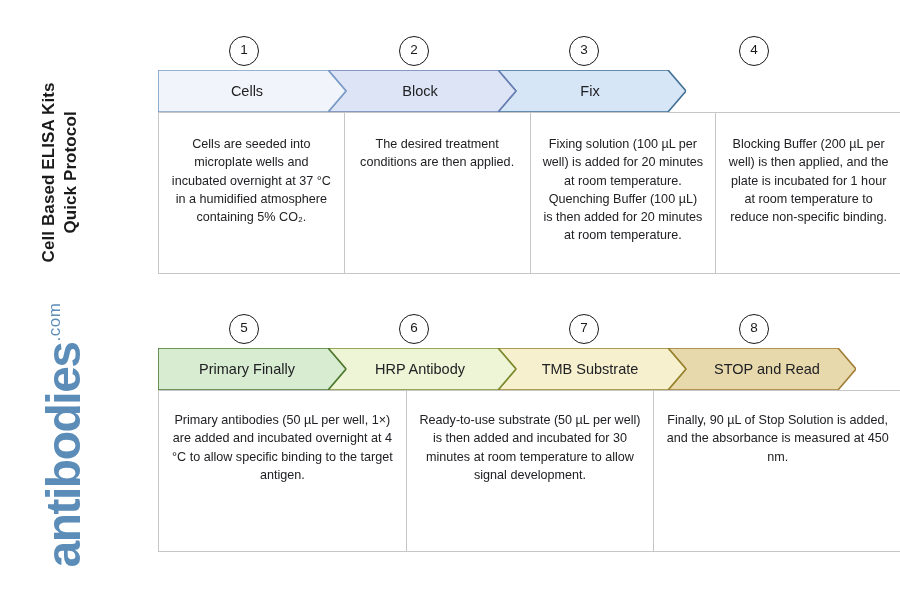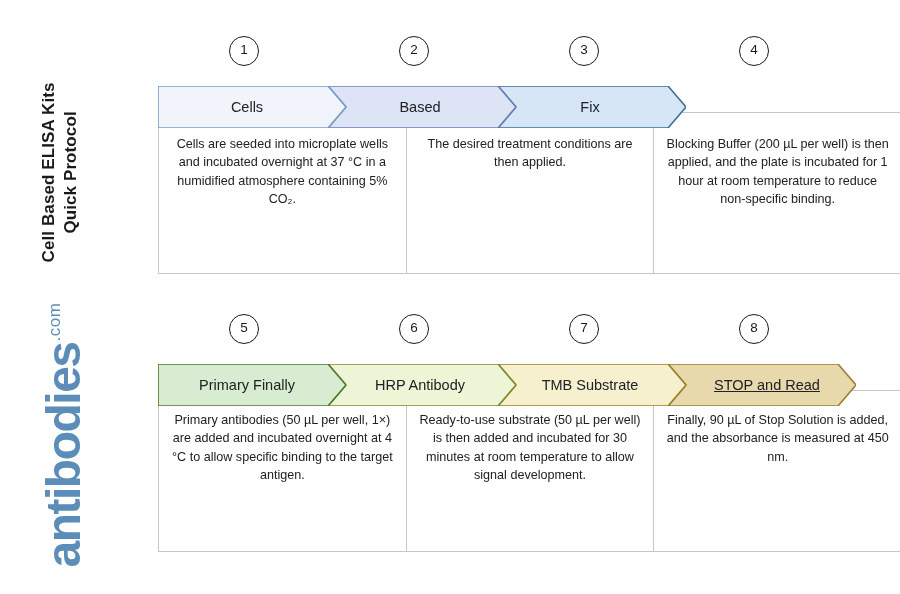--- a/index.html
+++ b/index.html
@@ -87,21 +87,21 @@
     color: #1a1a1a;
   }
 
   .chev-strip {
     position: relative;
     height: 42px;
     width: 682px;
   }
   .chev {
     position: absolute;
-    top: 16px;
+    top: 0;
     height: 42px;
     width: 182px;
     display: flex;
     align-items: center;
     justify-content: center;
     font-size: 14.5px;
     color: #202124;
     box-sizing: border-box;
   }
   .chev .chev-bg {
@@ -164,35 +164,38 @@
       <div class="chev" style="left: 0px; width: 188px; z-index: 10;">
         <svg class="chev-bg" width="188" height="42" viewBox="0 0 188 42">
           <polygon points="0,0 170,0 188,21 170,42 0,42" fill="#f1f5fb" stroke="#7a9cc6" stroke-width="1.6" stroke-linejoin="miter"></polygon>
         </svg>
         <span class="chev-label" style="margin-left: 0px; margin-right: 10px;">Cells</span>
       </div>
       <div class="chev" style="left: 170px; width: 188px; z-index: 9;">
         <svg class="chev-bg" width="188" height="42" viewBox="0 0 188 42">
           <polygon points="0,0 170,0 188,21 170,42 0,42 18,21" fill="#dde4f5" stroke="#6b7fb5" stroke-width="1.6" stroke-linejoin="miter"></polygon>
         </svg>
-        <span class="chev-label" style="margin-left: 6px; margin-right: 10px;">Based</span>
+        <span class="chev-label" style="margin-left: 6px; margin-right: 10px;">Block</span>
       </div>
       <div class="chev" style="left: 340px; width: 188px; z-index: 8;">
         <svg class="chev-bg" width="188" height="42" viewBox="0 0 188 42">
           <polygon points="0,0 170,0 188,21 170,42 0,42 18,21" fill="#d7e6f7" stroke="#3f6f94" stroke-width="1.6" stroke-linejoin="miter"></polygon>
         </svg>
         <span class="chev-label" style="margin-left: 6px; margin-right: 10px;">Fix</span>
       </div>
     </div>
   <div class="body-strip">
       <div class="body-cell">
         <div class="cell-text">Cells are seeded into microplate wells and incubated overnight at 37 °C in a humidified atmosphere containing 5% CO₂.</div>
       </div>
       <div class="body-cell">
         <div class="cell-text">The desired treatment conditions are then applied.</div>
+      </div>
+      <div class="body-cell">
+        <div class="cell-text">Fixing solution (100 µL per well) is added for 20 minutes at room temperature. Quenching Buffer (100 µL) is then added for 20 minutes at room temperature.</div>
       </div>
       <div class="body-cell">
         <div class="cell-text">Blocking Buffer (200 µL per well) is then applied, and the plate is incubated for 1 hour at room temperature to reduce non-specific binding.</div>
       </div>
     </div>
 </div>
 
 <div class="flow-row" id="row-2">
   <div class="badge-strip">
       <div class="step-badge" style="left: 71px;">5</div>
@@ -216,21 +219,21 @@
       <div class="chev" style="left: 170px; width: 188px; z-index: 9;">
         <svg class="chev-bg" width="188" height="42" viewBox="0 0 188 42">
           <polygon points="0,0 170,0 188,21 170,42 0,42 18,21" fill="#eef4d6" stroke="#7b8c2e" stroke-width="1.6" stroke-linejoin="miter"></polygon>
         </svg>
         <span class="chev-label" style="margin-left: 6px; margin-right: 10px;">HRP Antibody</span>
       </div>
       <div class="chev" style="left: 510px; width: 188px; z-index: 7;">
         <svg class="chev-bg" width="188" height="42" viewBox="0 0 188 42">
           <polygon points="0,0 170,0 188,21 170,42 0,42 18,21" fill="#e8d9ac" stroke="#a07c33" stroke-width="1.6" stroke-linejoin="miter"></polygon>
         </svg>
-        <span class="chev-label" style="margin-left: 20px; margin-right: 10px; text-decoration: underline;">STOP and Read</span>
+        <span class="chev-label" style="margin-left: 20px; margin-right: 10px;">STOP and Read</span>
       </div>
     </div>
   <div class="body-strip">
       <div class="body-cell">
         <div class="cell-text">Primary antibodies (50 µL per well, 1×) are added and incubated overnight at 4 °C to allow specific binding to the target antigen.</div>
       </div>
       <div class="body-cell">
         <div class="cell-text">Ready-to-use substrate (50 µL per well) is then added and incubated for 30 minutes at room temperature to allow signal development.</div>
       </div>
       <div class="body-cell">

